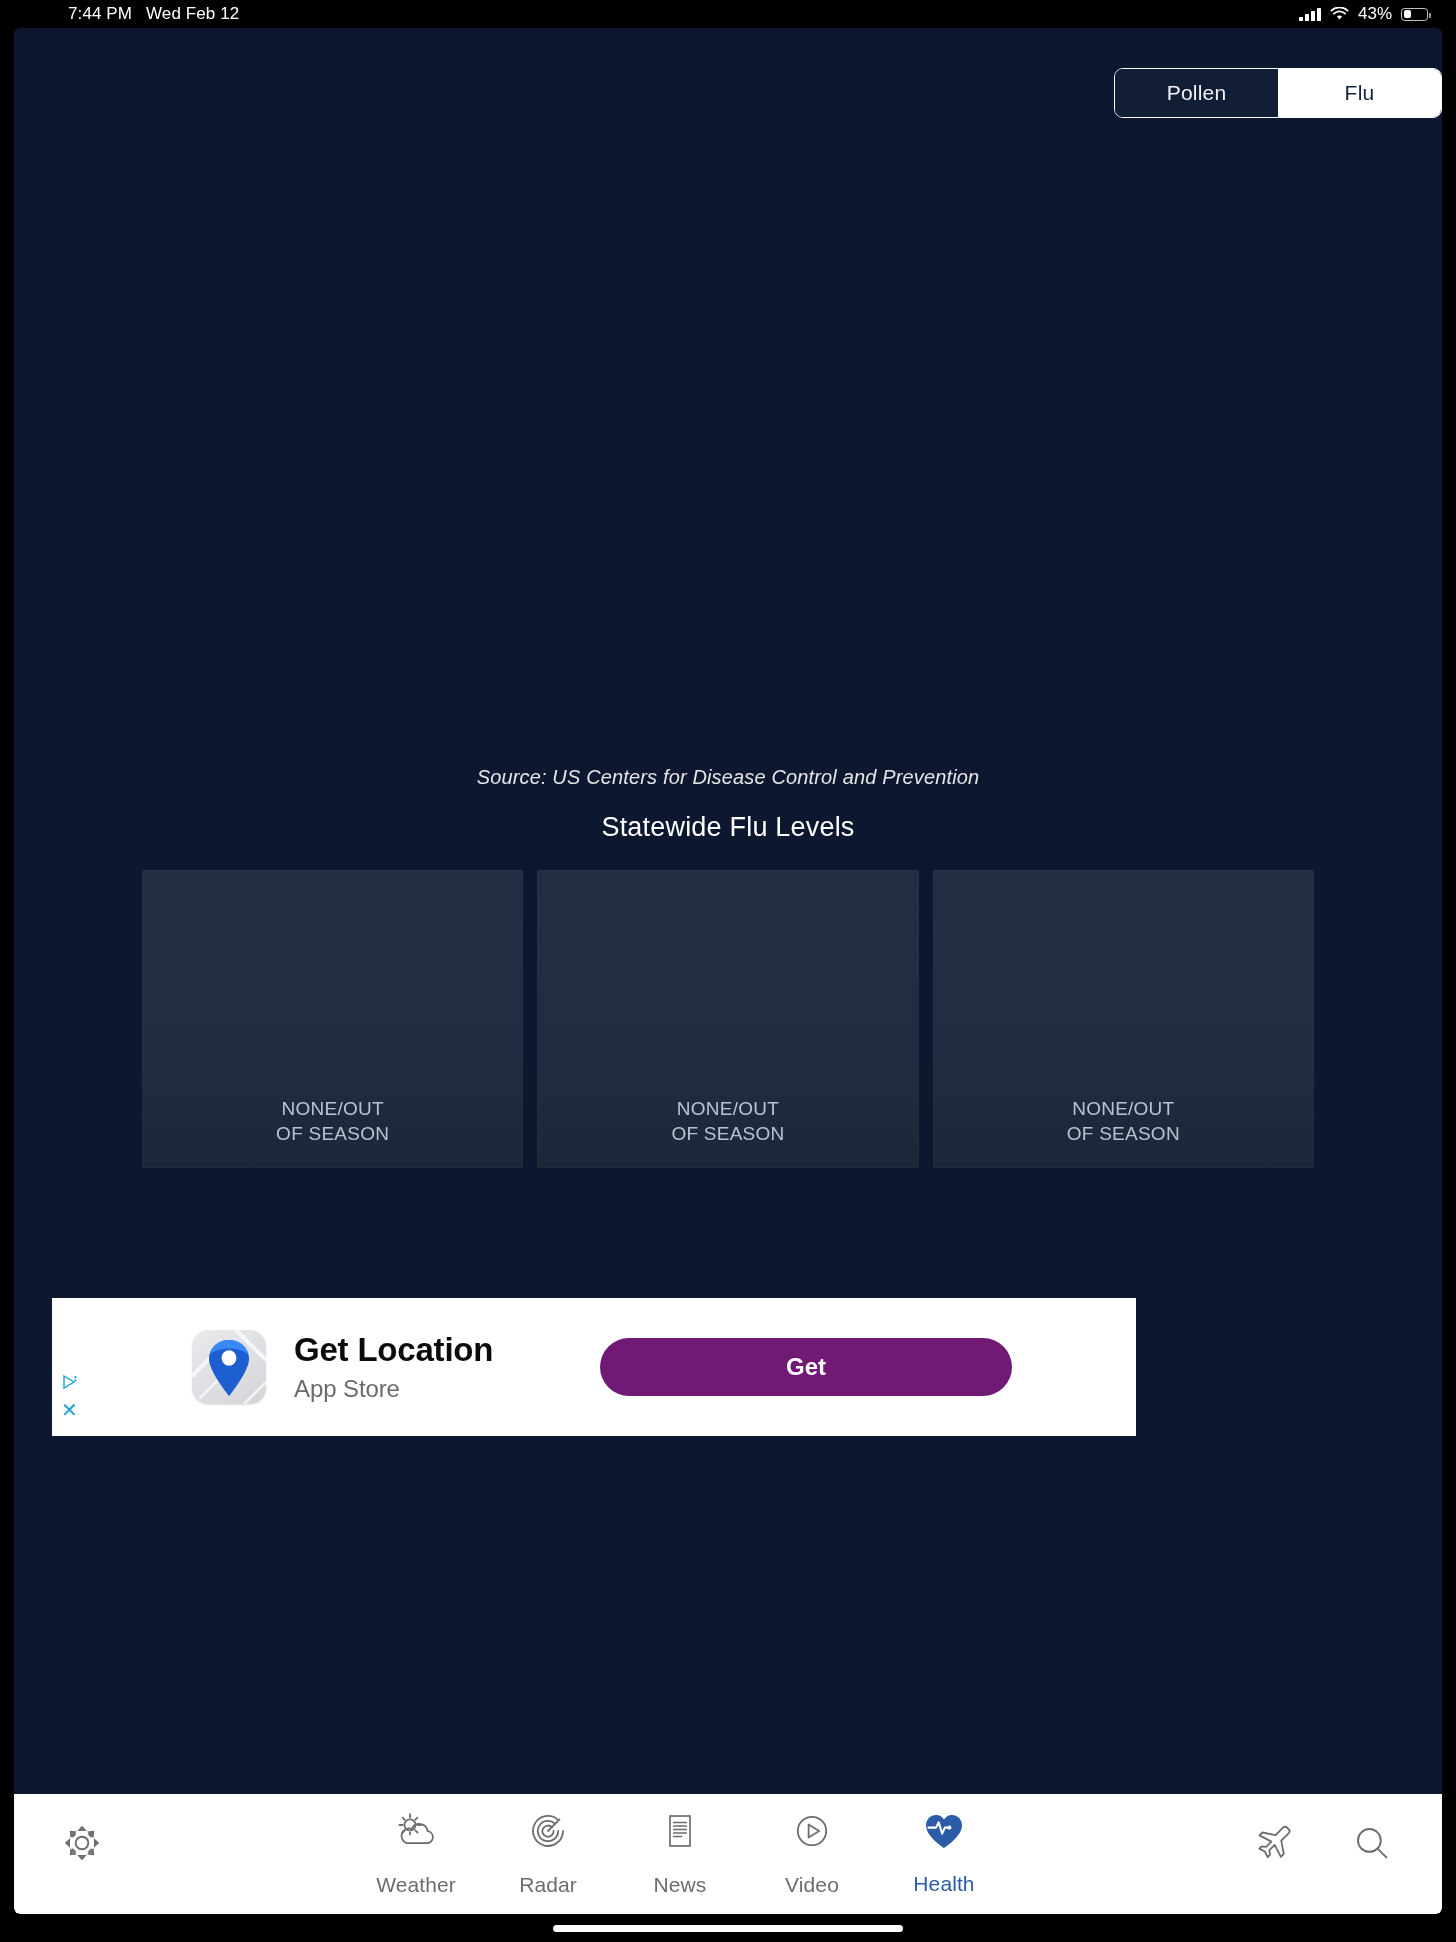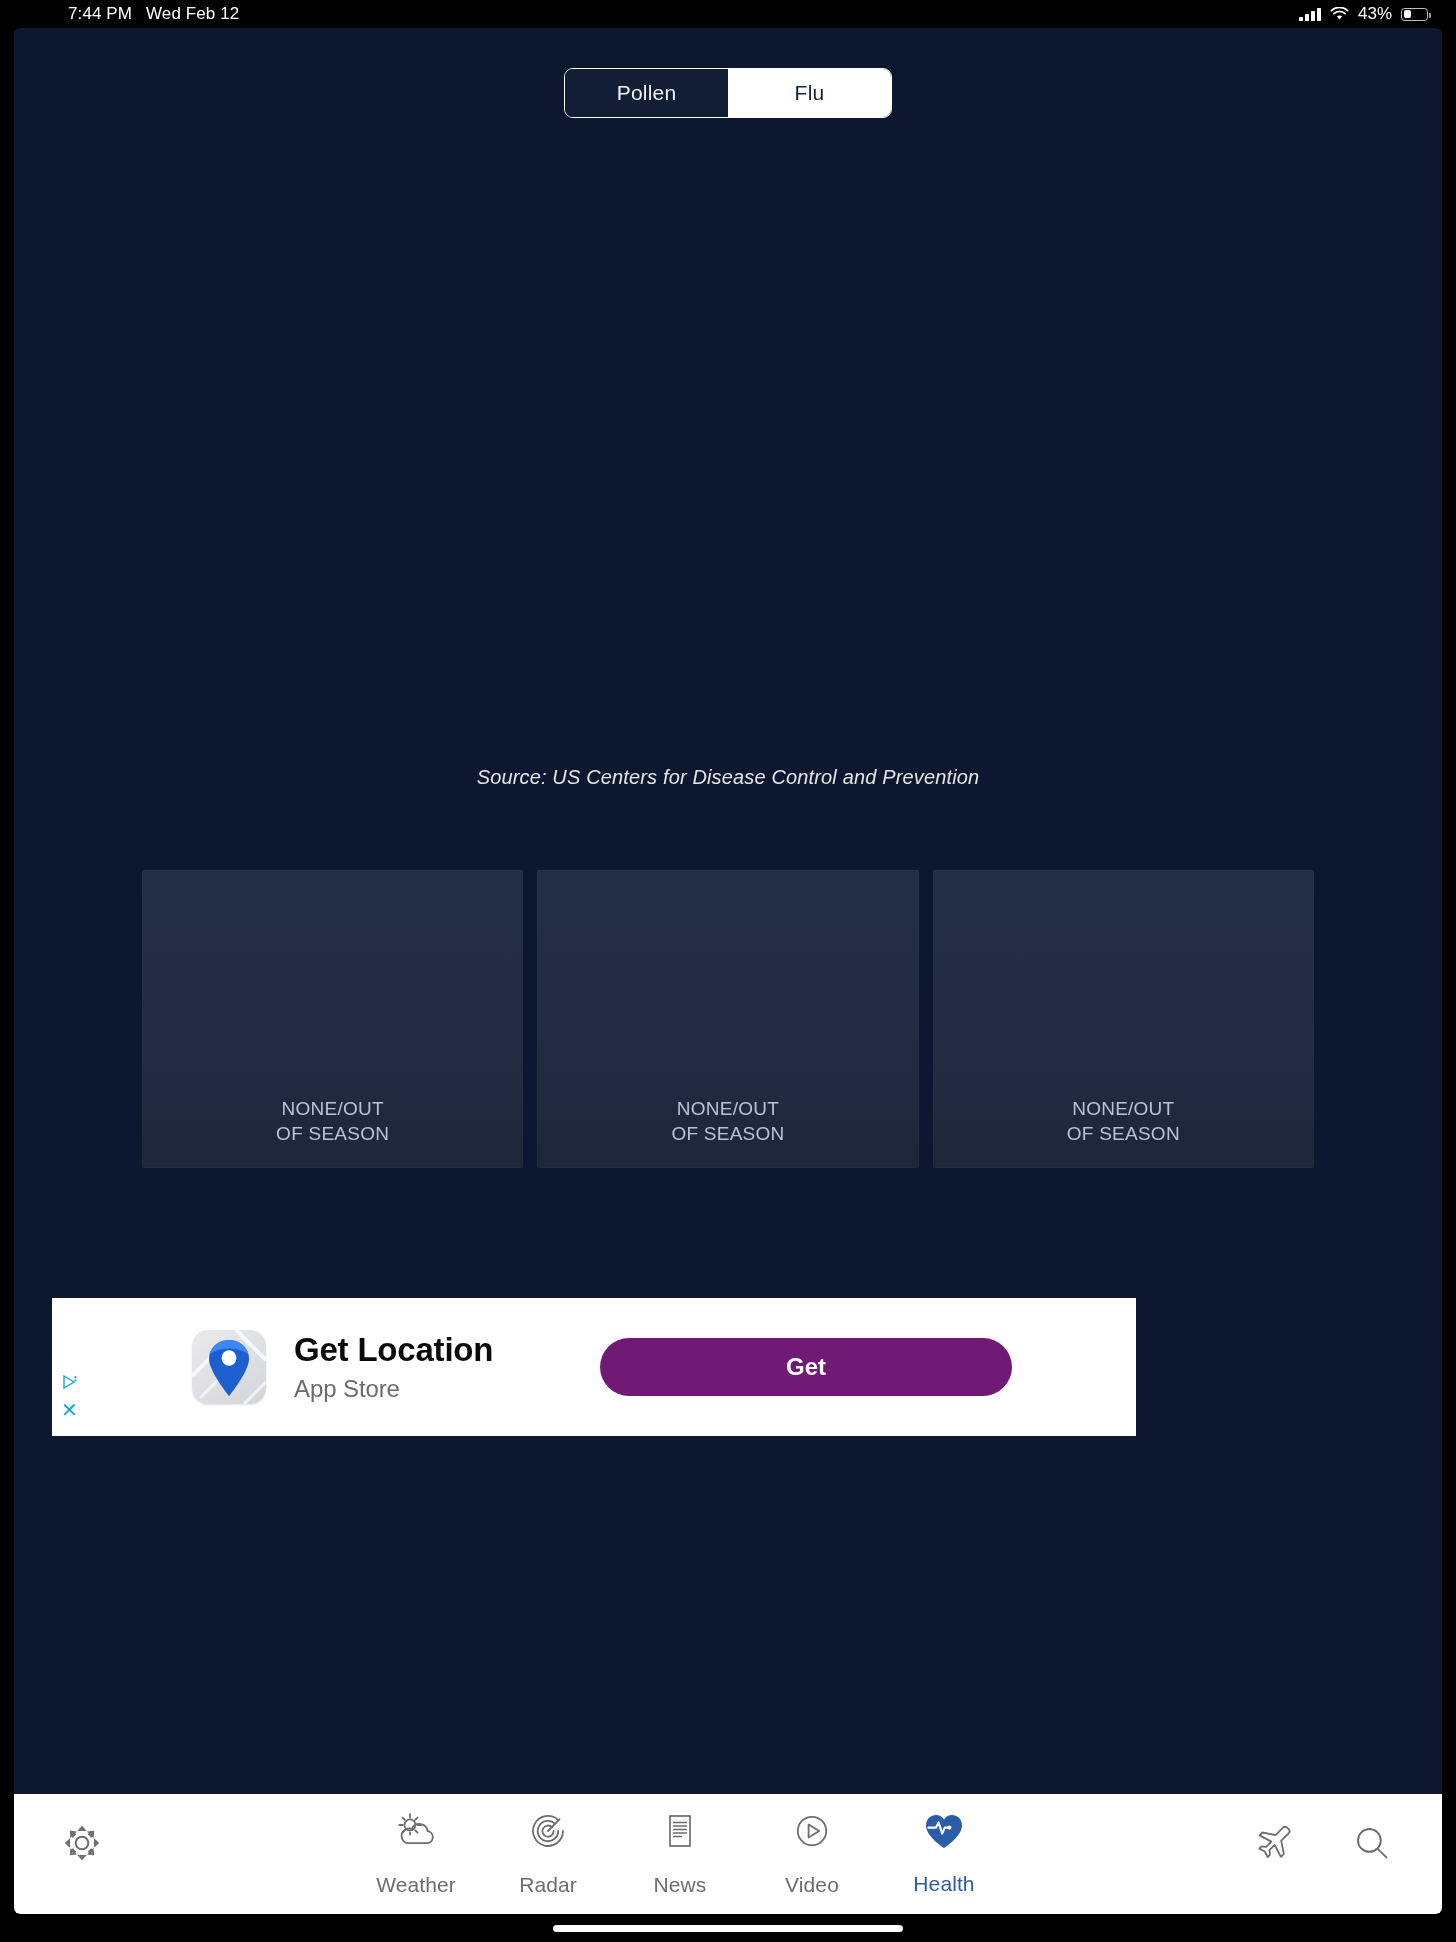--- a/index.html
+++ b/index.html
@@ -33,21 +33,21 @@
   
   .app{
     position:absolute; top:28px; left:14px;
     width:1428px; height:1886px;
     background:#0d1830;
     border-radius:6px;
     overflow:hidden;
   }
 
   
-  .seg-wrap{ position:absolute; top:40px; left:0; width:100%; display:flex; justify-content:center; }
+  .seg-wrap{ position:absolute; top:40px; left:0; width:100%; display:flex; justify-content:flex-end; }
   .segmented{
     display:flex; width:328px; height:50px;
     border:1.5px solid #ffffff; border-radius:9px; overflow:hidden;
     background:#121d36;
   }
   .seg{
     flex:1; display:flex; align-items:center; justify-content:center;
     font-size:21px; letter-spacing:.2px;
   }
   .seg.off{ color:#f2f4f8; background:#121d36; }
@@ -162,20 +162,21 @@
   <div class="seg-wrap">
     <div class="segmented">
       <div class="seg off">Pollen</div>
       <div class="seg on">Flu</div>
     </div>
   </div>
 
   <div class="map-area"></div>
 
   <div class="source">Source: US Centers for Disease Control and Prevention</div>
+  <div class="section-title">Statewide Flu Levels</div>
 
   <div class="cards">
     <div class="card">
       <div class="card-label">
         <div>NONE/OUT</div>
         <div>OF SEASON</div>
       </div>
     </div>
     <div class="card">
       <div class="card-label">

